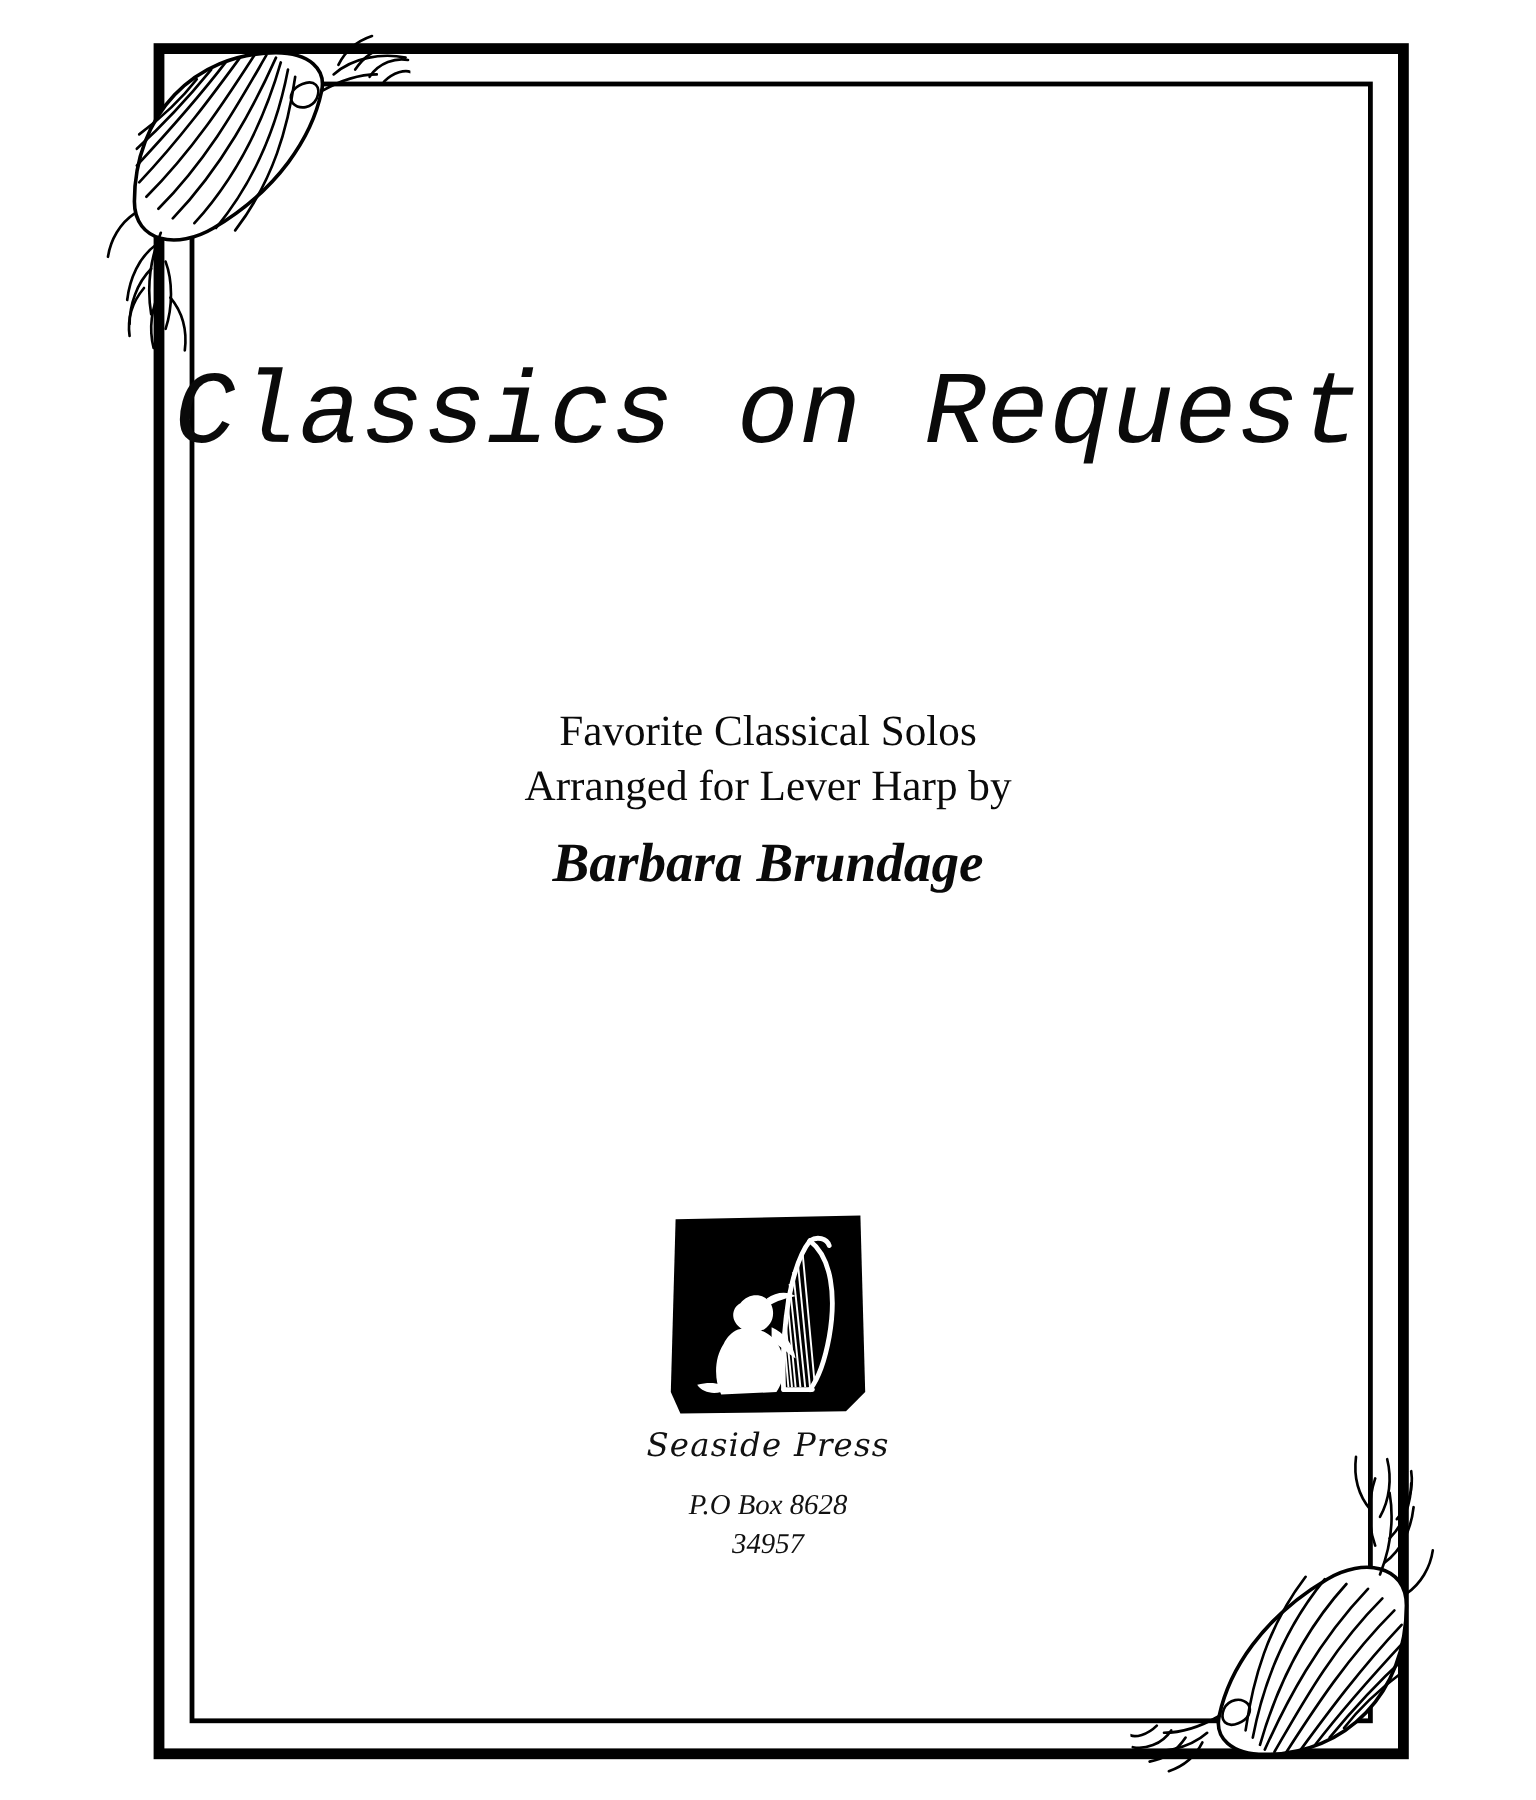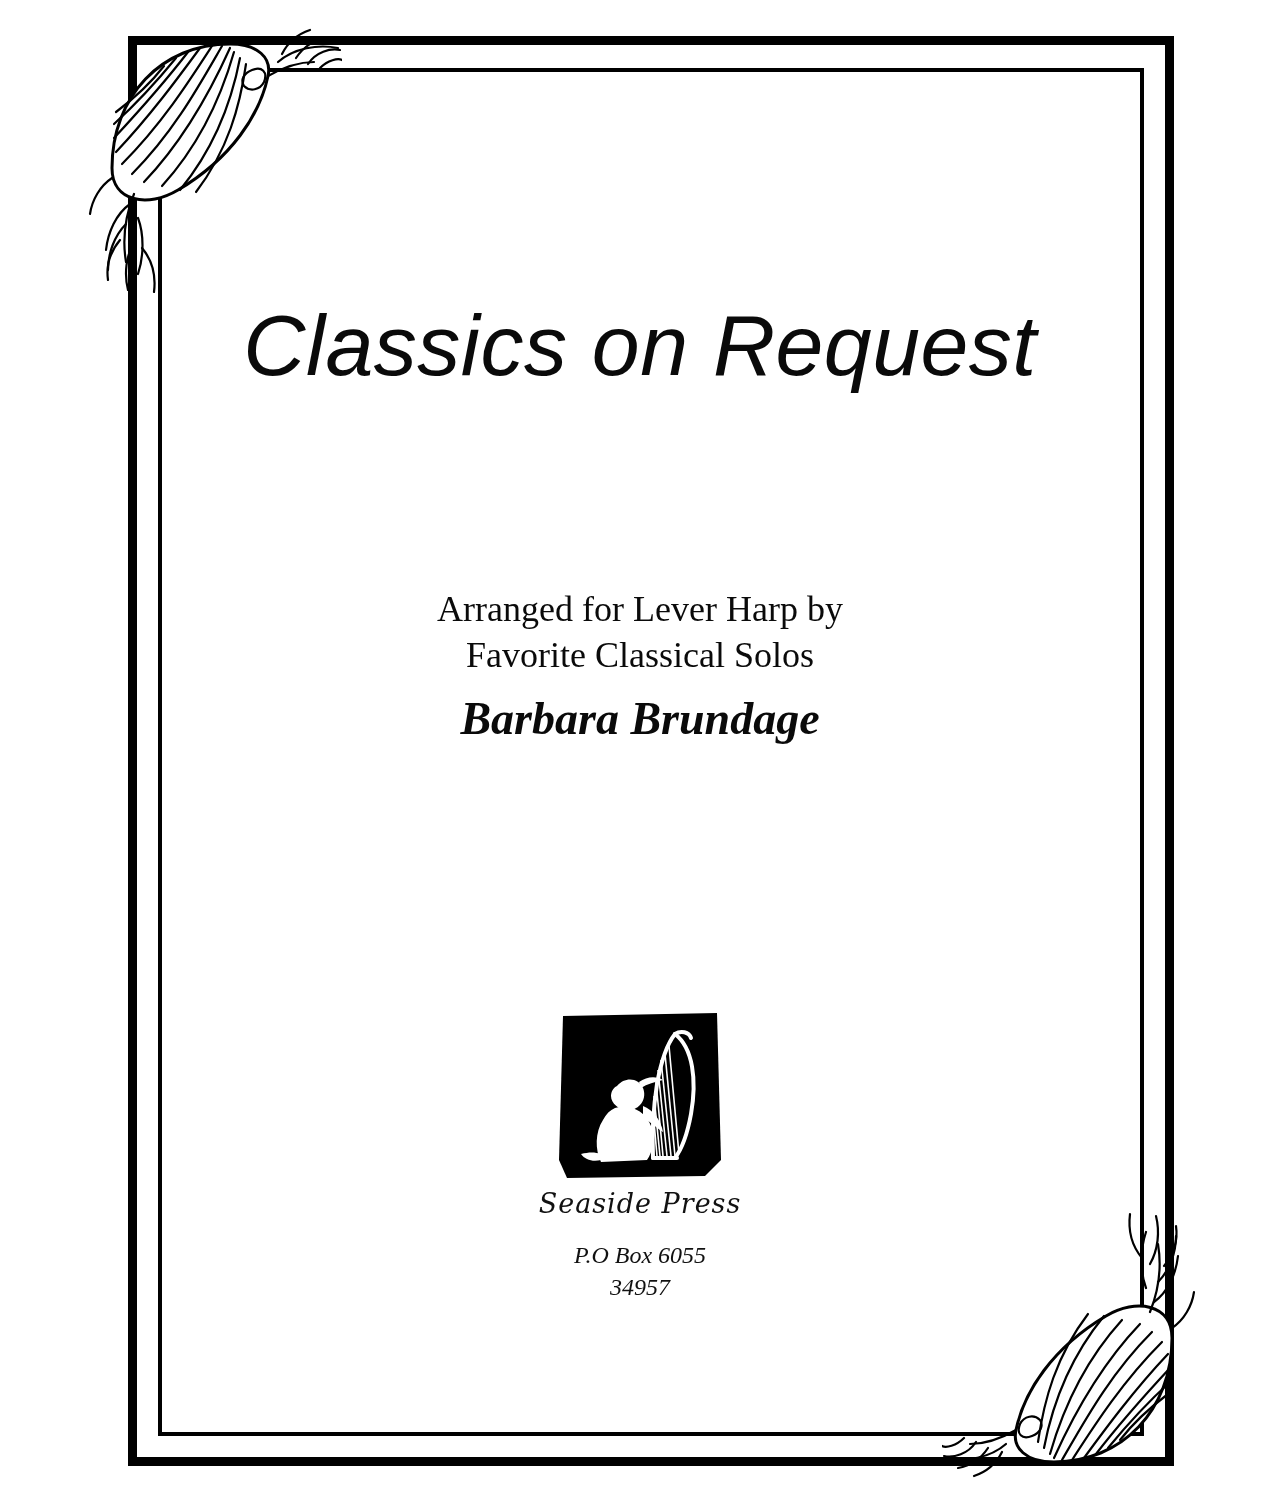--- a/index.html
+++ b/index.html
@@ -54,21 +54,21 @@
     height: 280px;
   }
 
   
   .title {
     position: absolute;
     left: 0;
     right: 0;
     top: 300px;
     text-align: center;
-    font-family: Liberation Sans, sans-serif;
+    font-family: Liberation Mono, monospace;
     font-style: italic;
     font-size: 86px;
     line-height: 1.05;
     letter-spacing: 0.5px;
     color: #0a0a0a;
   }
 
   .subtitle {
     position: absolute;
     left: 0;
@@ -169,22 +169,22 @@
       <path d="M60 230 C70 242 74 258 72 274"></path>
       <path d="M38 222 C28 234 24 248 26 262"></path>
       <path d="M30 160 C18 168 10 182 8 196"></path>
     </g>
   </svg>
 </div>
 
 <div class="title">Classics on Request</div>
 
 <div class="subtitle">
+  <div>Favorite Classical Solos</div>
   <div>Arranged for Lever Harp by</div>
-  <div>Favorite Classical Solos</div>
 </div>
 
 <div class="arranger">Barbara Brundage</div>
 
 <div class="logo-wrap">
   <span class="logo-mark">
     <svg viewBox="0 0 170 172" width="170" height="172" xmlns="http://www.w3.org/2000/svg">
 
       <path d="M8 6 L162 3 L166 150 L150 166 L12 168 L4 150 Z" fill="#000"></path>
 
@@ -211,21 +211,21 @@
         <path d="M88 96 C98 100 106 110 108 122 C104 120 96 112 88 108 Z"></path>
         <path d="M46 150 C38 152 30 150 26 144 C34 142 40 142 46 144 Z"></path>
         <path d="M84 72 C92 66 102 66 108 70 C100 72 92 74 86 78 Z"></path>
       </g>
     </svg>
   </span>
   <div class="logo-name">Seaside Press</div>
 </div>
 
 <div class="imprint">
-  <div>P.O Box 6055</div>
+  <div>P.O Box 8628</div>
   <div>34957</div>
 </div>
 
 <div class="ornament ornament-br">
   <svg viewBox="0 0 260 280" width="260" height="280" xmlns="http://www.w3.org/2000/svg">
     <g transform="translate(260,280) rotate(180)" fill="none" stroke="#000" stroke-width="2.2" stroke-linecap="round">
       <path d="M30 150 C30 78 80 26 148 26 C176 26 190 40 186 58 C178 96 150 140 96 172 C66 190 30 184 30 150 Z" fill="#fff" stroke="#000" stroke-width="3"></path>
       <path d="M148 30 C130 70 104 120 62 164"></path>
       <path d="M152 34 C140 76 120 124 80 168"></path>
       <path d="M158 40 C150 82 134 128 98 172"></path>

